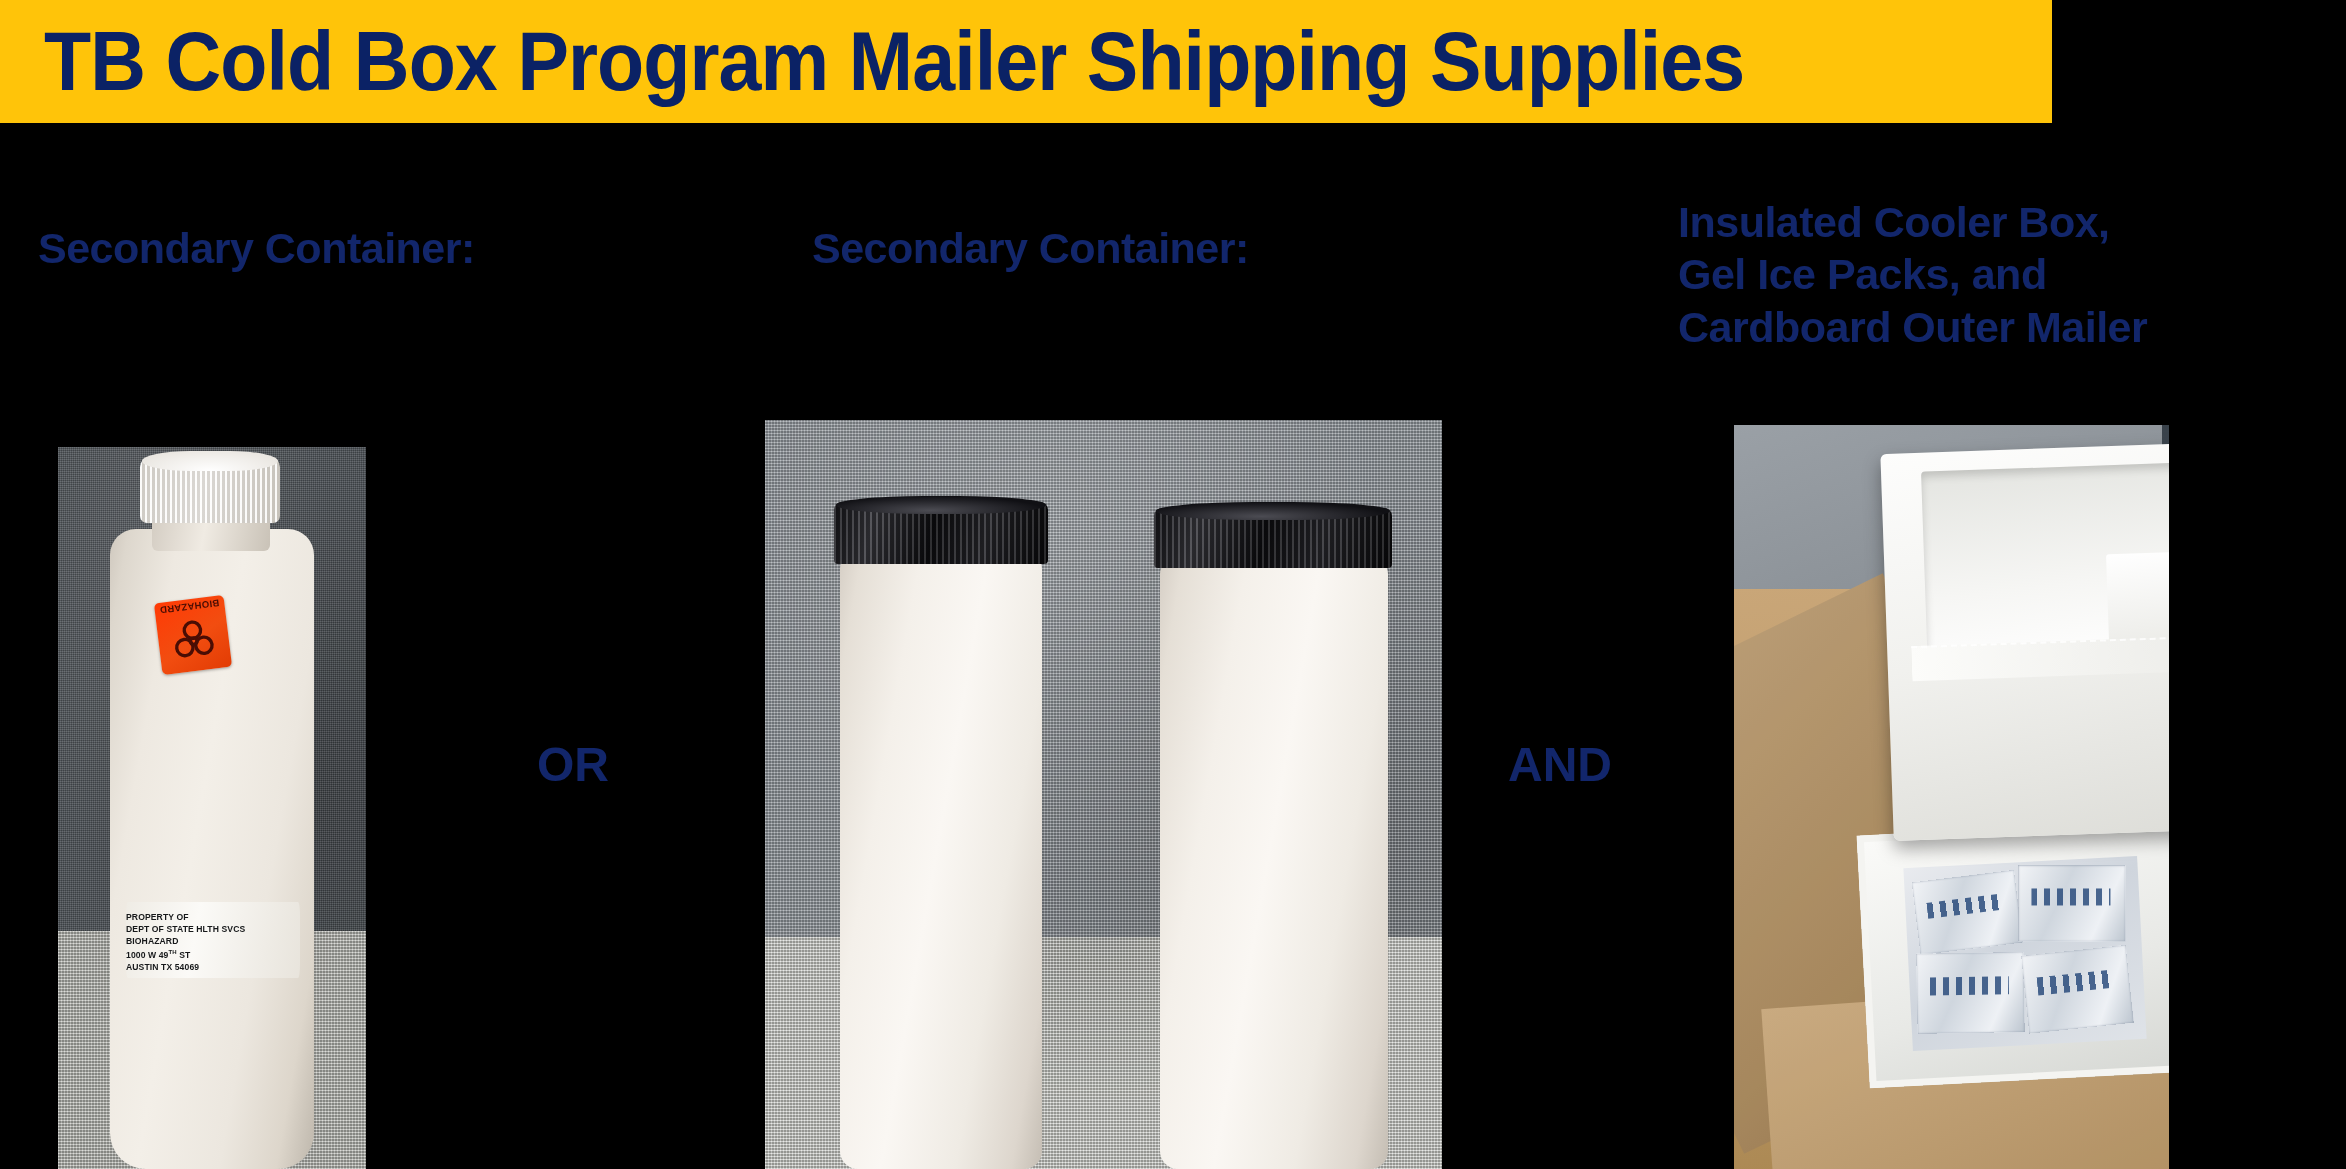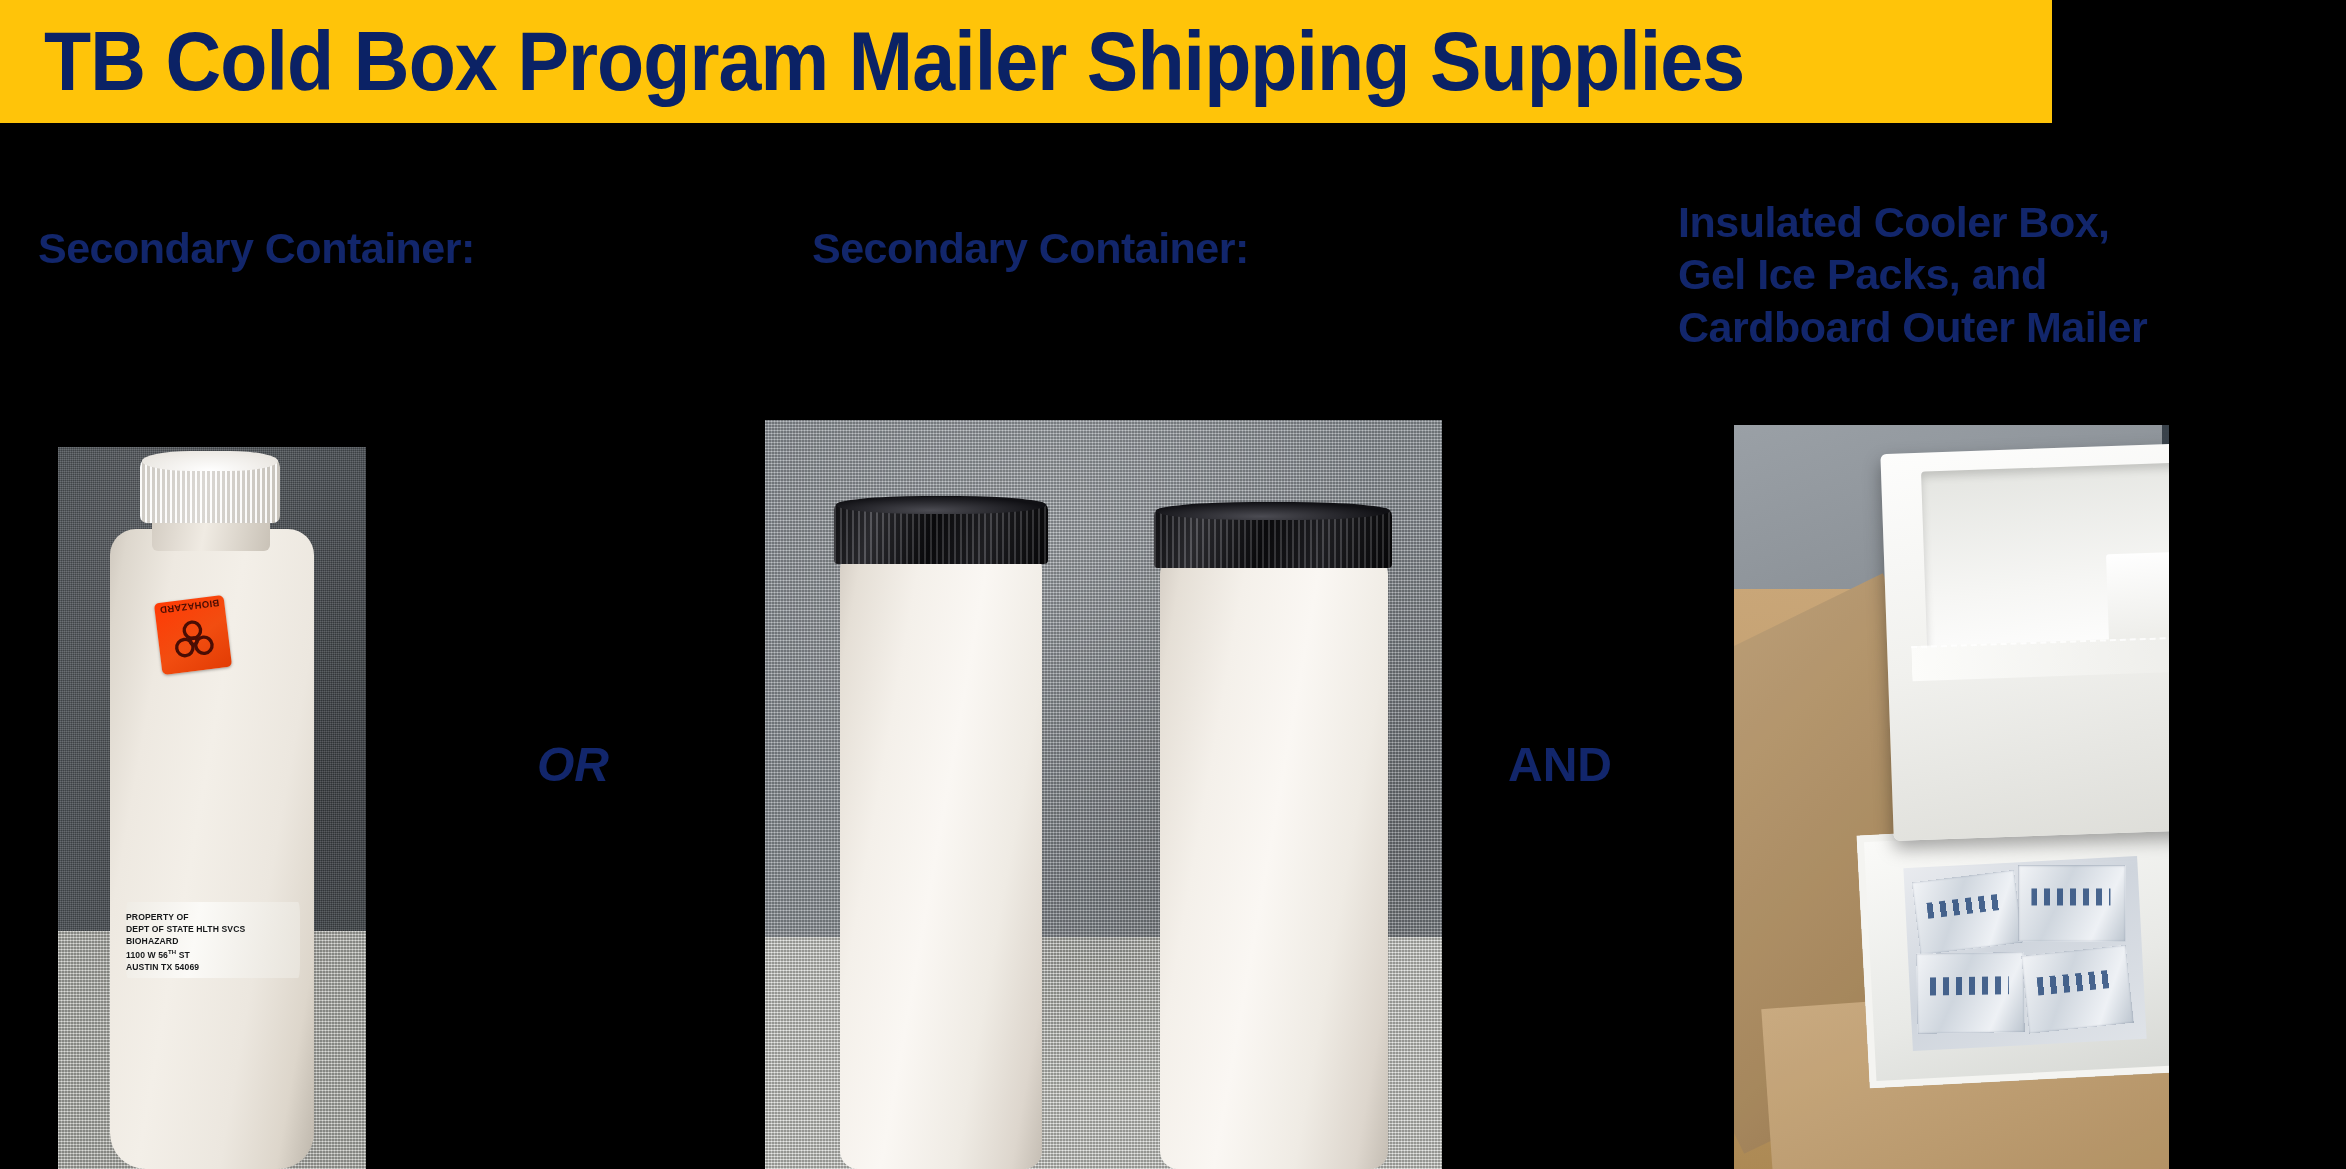--- a/index.html
+++ b/index.html
@@ -53,21 +53,21 @@
   #caption-right { left: 1678px; top: 196px; width: 680px; font-size: 43px; }
 
   
   .connector {
     position: absolute;
     font-family: "Liberation Sans", sans-serif;
     font-weight: bold;
     color: #12266B;
     font-size: 48px;
   }
-  #connector-or  { left: 537px;  top: 737px; font-style: italic; }
+  #connector-or  { left: 537px;  top: 737px; }
   #connector-and { left: 1508px; top: 737px; font-style: normal; }
 
   
   #photo-nalgene {
     position: absolute;
     left: 58px; top: 447px;
     width: 308px; height: 722px;
     overflow: hidden;
     background: #4a4f54;
   }
@@ -369,21 +369,21 @@
           <circle cx="50" cy="55" r="7"></circle>
         </g>
       </svg>
     </div>
 
     <div class="n-label">
       <div class="n-label-lines">
         <div>PROPERTY OF</div>
         <div>DEPT OF STATE HLTH SVCS</div>
         <div>BIOHAZARD</div>
-        <div><span>1100 W 56</span><sup>TH</sup><span> ST</span></div>
+        <div><span>1000 W 49</span><sup>TH</sup><span> ST</span></div>
         <div>AUSTIN TX  54069</div>
       </div>
     </div>
   </div>
 
   <div id="photo-bottles">
     <div class="fabric"></div>
     <div class="counter"></div>
 
     <div id="bottle-left">

